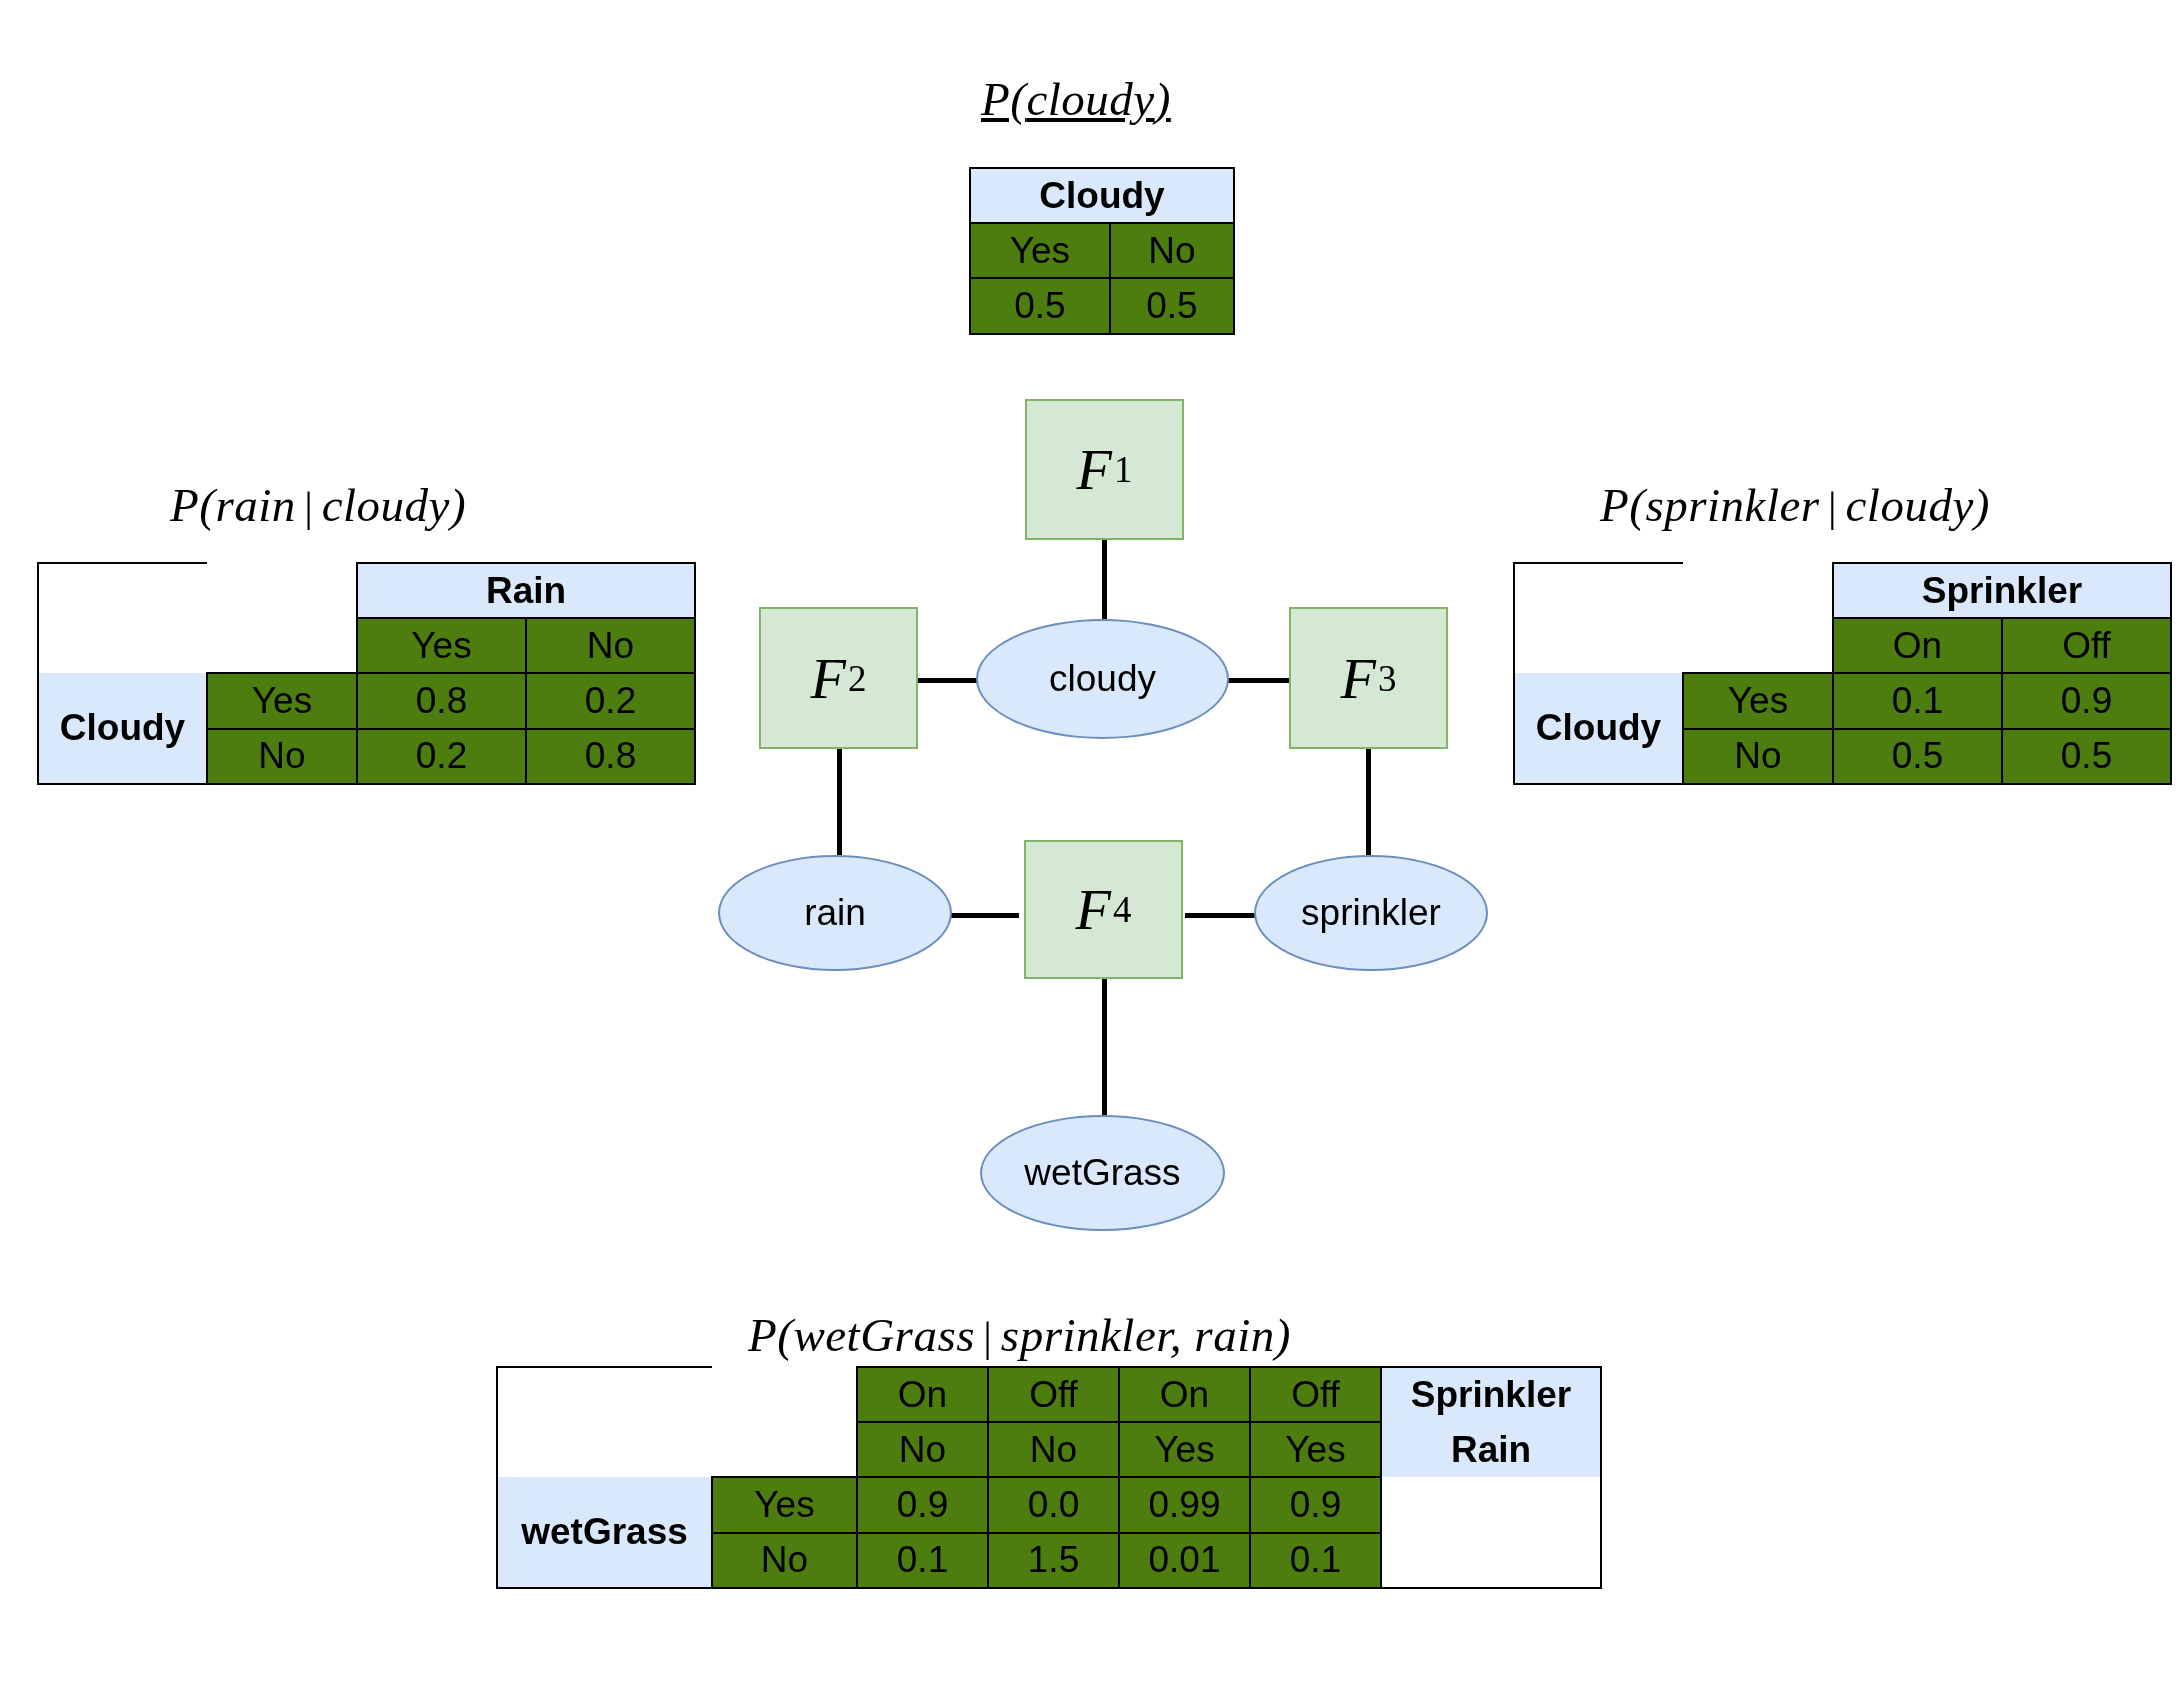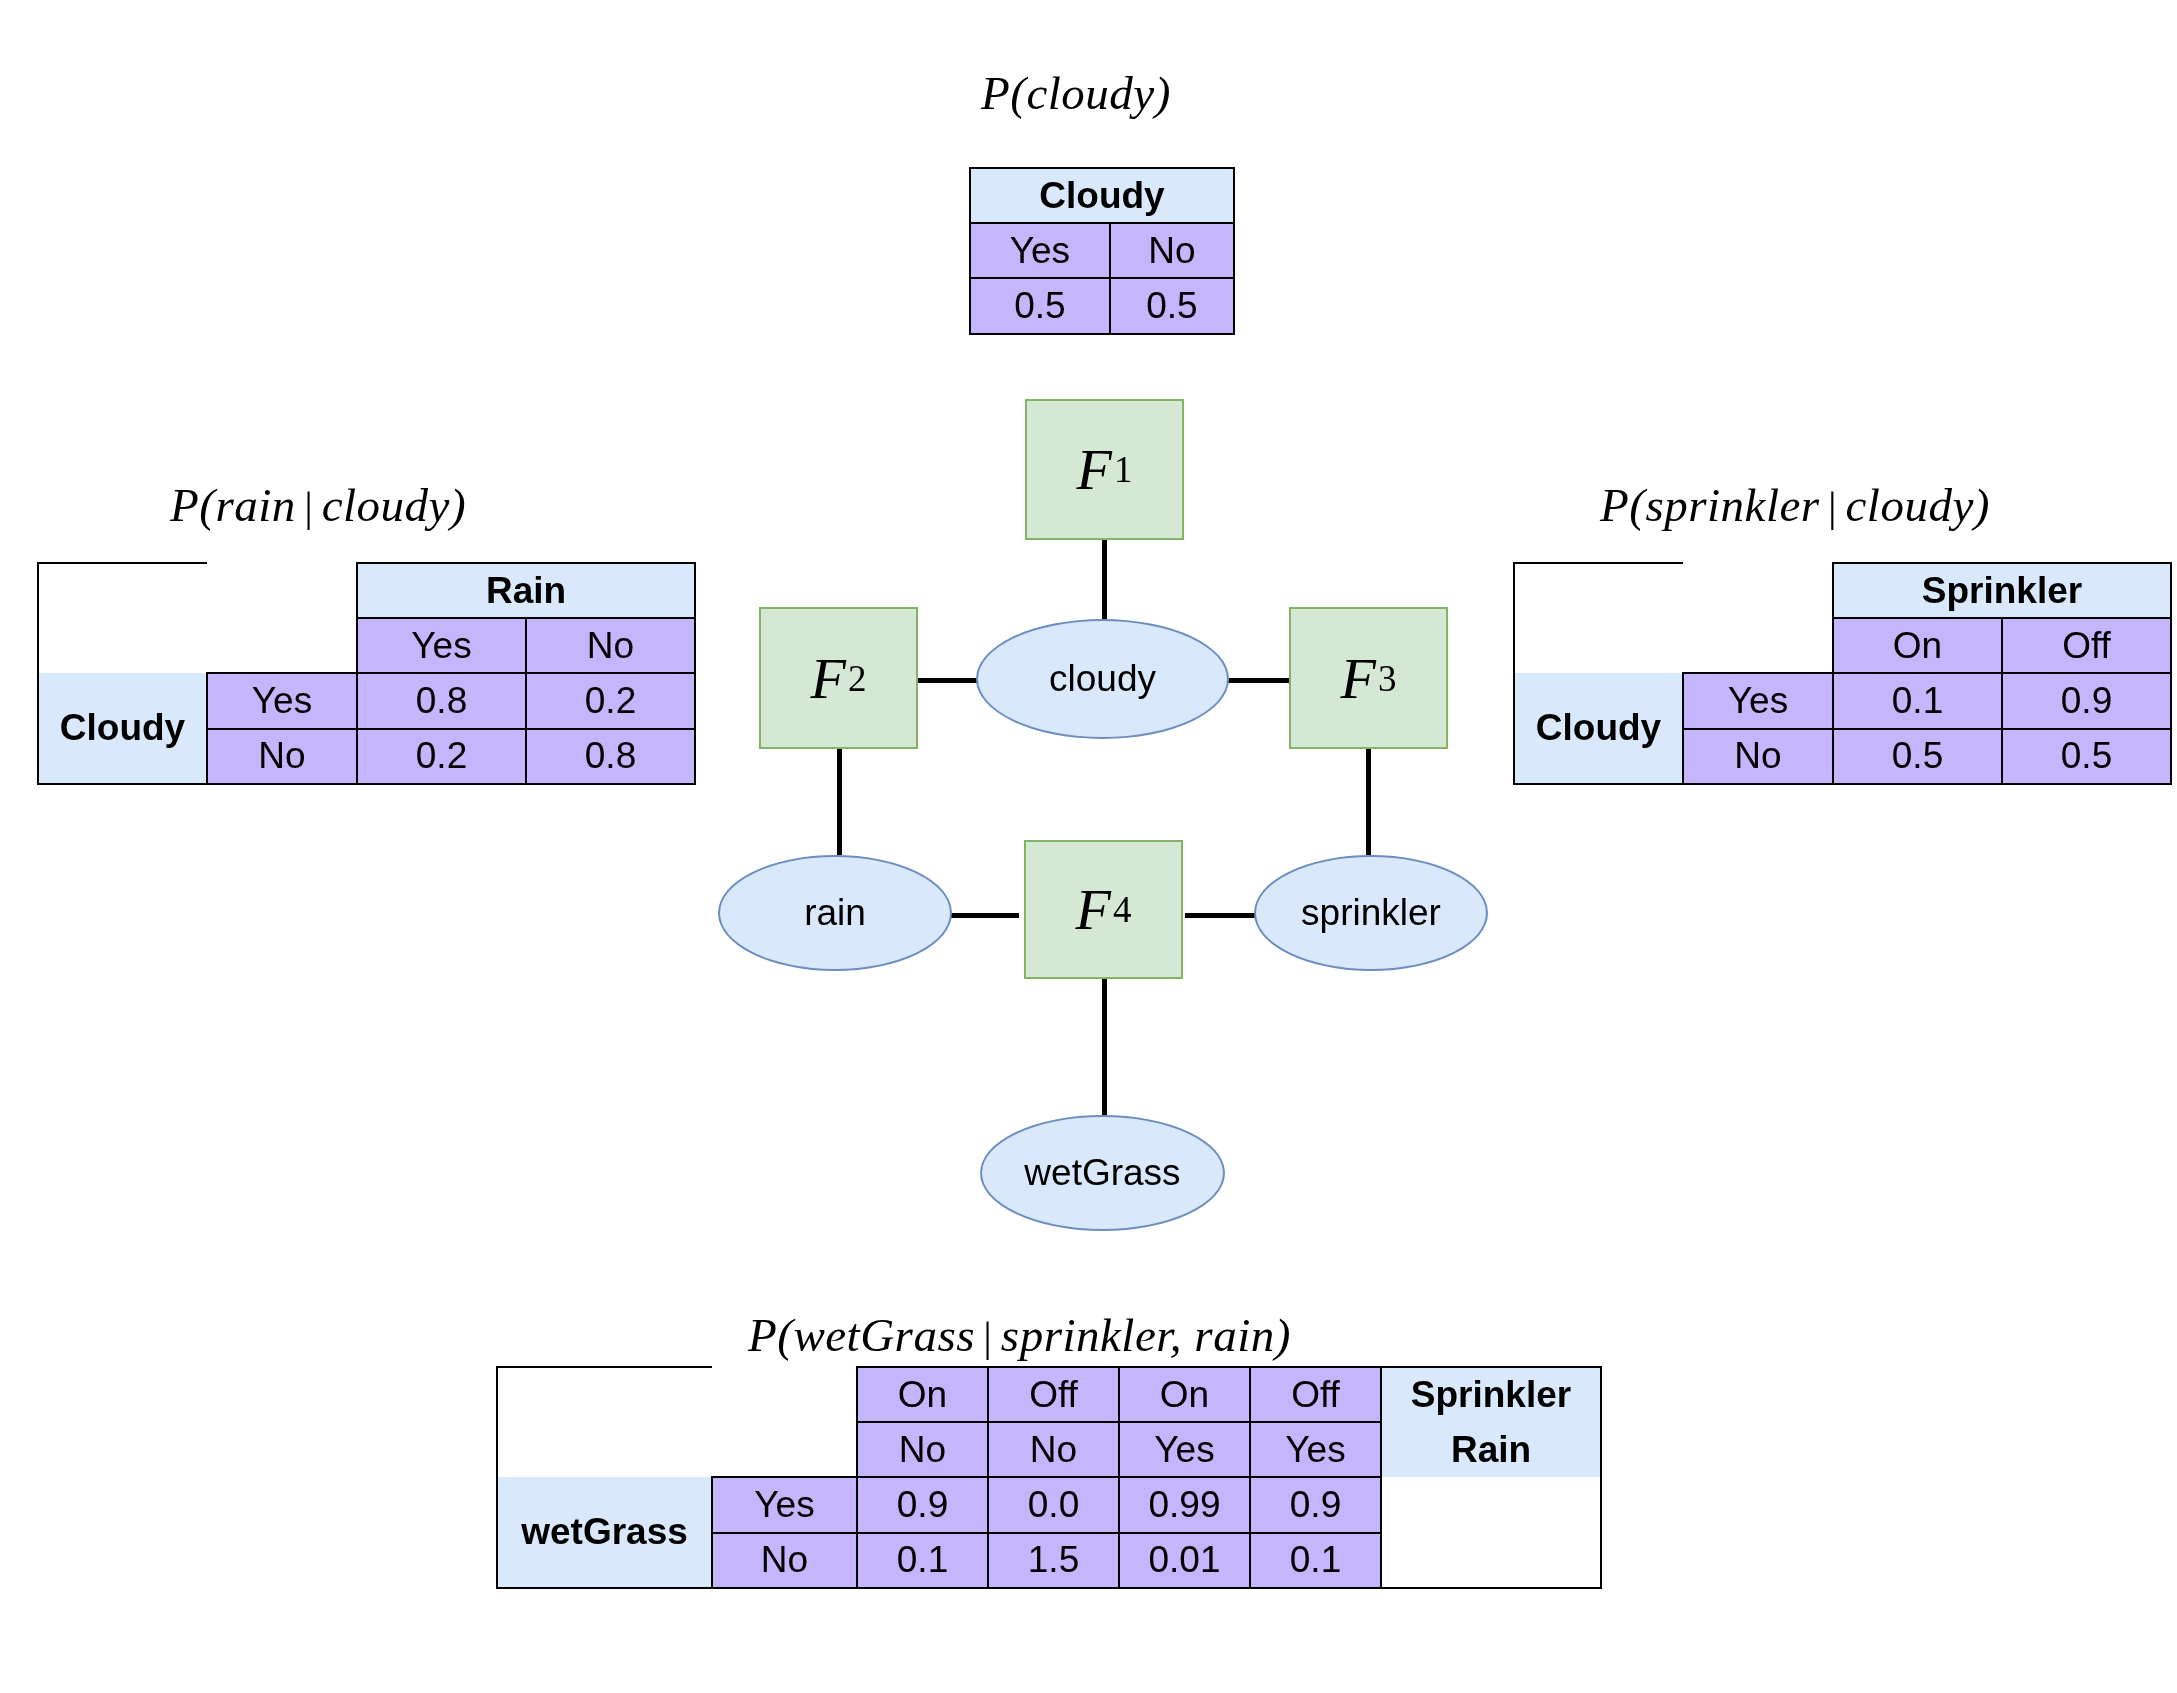--- a/index.html
+++ b/index.html
@@ -35,21 +35,21 @@
     position: absolute;
     border-collapse: collapse;
     font-size: 37px;
     background: #ffffff;
   }
   table.cpt td {
     border: 2.8px solid #000000;
     text-align: center;
     vertical-align: middle;
     padding: 5.6px 9.4px;
-    background: #c4b5fd;
+    background: #4d7c0f;
     white-space: nowrap;
   }
   table.cpt td.hdr {
     background: #dae8fc;
     font-weight: bold;
   }
   table.cpt td.blank {
     border: none;
     background: #ffffff;
   }
@@ -175,21 +175,21 @@
 </div>
 
 <div class="node variable" style="left:1254px; top:855px; width:234px; height:116px;">
   <span>sprinkler</span>
 </div>
 
 <div class="node variable" style="left:980px; top:1115px; width:245px; height:116px;">
   <span>wetGrass</span>
 </div>
 
-<div class="formula" style="left:981px; top:66px;">
+<div class="formula" style="left:981px; top:72px;text-decoration:underline;">
   <span>P(</span><span>cloudy</span><span>)</span>
 </div>
 
 <table class="cpt" style="left:969px; top:167px; width:266px;">
   <tbody>
       <tr>
     <td class="hdr" colspan="2">Cloudy</td>
   </tr>
   <tr>
     <td>Yes</td>

